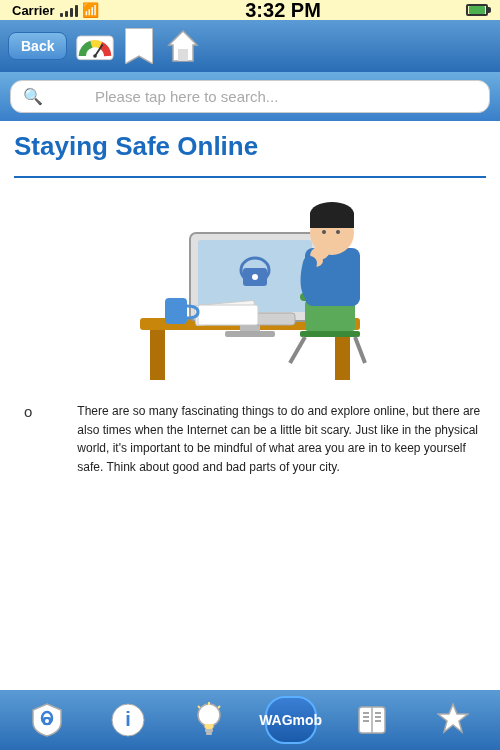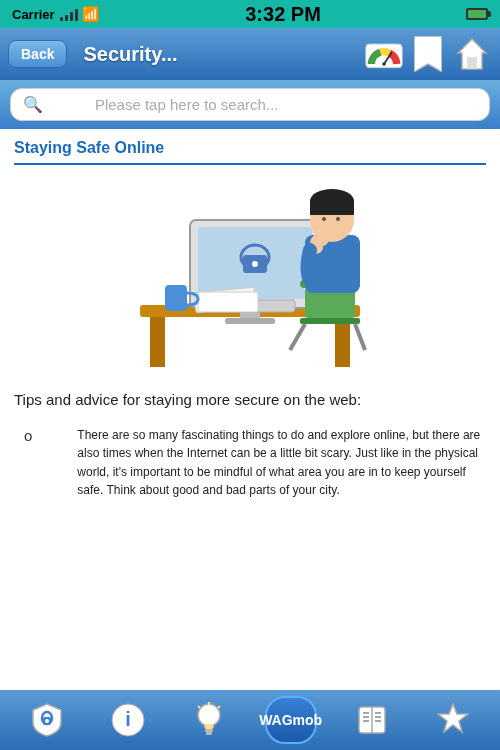--- a/index.html
+++ b/index.html
@@ -9,26 +9,26 @@
       height: 750px;
       font-family: -apple-system, 'Helvetica Neue', Arial, sans-serif;
       background: #fff;
       overflow: hidden;
       display: flex;
       flex-direction: column;
     }
 
     
     #status-bar {
-      background: #14b8a6;
+      background: #fef9c3;
       display: flex;
       justify-content: space-between;
       align-items: center;
       padding: 4px 12px;
-      height: 28px;
+      height: 20px;
       flex-shrink: 0;
     }
     #status-carrier {
       font-size: 13px;
       font-weight: 600;
       display: flex;
       align-items: center;
       gap: 5px;
     }
     #status-time {
@@ -42,21 +42,21 @@
     }
 
     
     #nav-bar {
       background: linear-gradient(to bottom, #5b9bd5 0%, #2a6db5 100%);
       display: flex;
       align-items: center;
       padding: 6px 8px;
       height: 52px;
       flex-shrink: 0;
-      gap: 16px;
+      gap: 8px;
     }
     #back-button {
       background: linear-gradient(to bottom, #7bb8e8, #4a8fd4);
       border: 1px solid #2a6db5;
       border-radius: 8px;
       color: white;
       font-size: 14px;
       font-weight: 600;
       padding: 5px 12px;
       cursor: pointer;
@@ -112,25 +112,25 @@
     
     #main-content {
       flex: 1;
       background: white;
       overflow-y: auto;
       padding: 10px 14px;
     }
 
     #page-title-text {
       color: #1a6abf;
-      font-size: 16px;
+      font-size: 26px;
       font-weight: 700;
       margin-bottom: 10px;
       border-bottom: 2px solid #1a6abf;
-      padding-bottom: 6px;
+      padding-bottom: 14px;
     }
 
     #illustration-area {
       display: flex;
       justify-content: center;
       margin: 10px 0 14px 0;
     }
 
     .illustration-svg {
       width: 280px;
@@ -258,21 +258,20 @@
   <div id="status-time">3:32 PM</div>
   <div id="status-battery">
     <div class="battery">
       <div class="battery-fill"></div>
     </div>
   </div>
 </div>
 
 <div id="nav-bar">
   <button id="back-button">Back</button>
-  <span id="nav-title">Security...</span>
   <div id="nav-icons">
 
     <div class="nav-icon-btn">
       <svg width="44" height="38" viewBox="0 0 44 38">
 
         <rect x="2" y="8" width="40" height="26" rx="4" fill="white" stroke="#ccc" stroke-width="1"></rect>
 
         <path d="M 8 30 A 14 14 0 0 1 36 30" fill="none" stroke="#eee" stroke-width="8"></path>
 
         <path d="M 28 18 A 14 14 0 0 1 36 30" fill="none" stroke="#e53935" stroke-width="8"></path>
@@ -354,21 +353,20 @@
       <circle cx="214" cy="44" r="2" fill="#555"></circle>
       <circle cx="228" cy="44" r="2" fill="#555"></circle>
 
       <ellipse cx="210" cy="65" rx="10" ry="7" fill="#f5c9a0" transform="rotate(-20 210 65)"></ellipse>
       <ellipse cx="205" cy="73" rx="8" ry="6" fill="#f5c9a0"></ellipse>
 
       <path d="M 200 75 Q 195 95 200 105" stroke="#3a7abf" stroke-width="14" fill="none" stroke-linecap="round"></path>
     </svg>
   </div>
 
-  <p id="intro-text">Tips and advice for staying more secure on the web:</p>
 
   <div id="bullet-section">
     <div class="bullet-item">
       <span class="bullet-marker">o</span>
       <span class="bullet-text">There are so many fascinating things to do and explore online, but there are also times when the Internet can be a little bit scary. Just like in the physical world, it's important to be mindful of what area you are in to keep yourself safe.  Think about good and bad parts of your city.</span>
     </div>
   </div>
 </div>
 
 <div id="bottom-toolbar">

